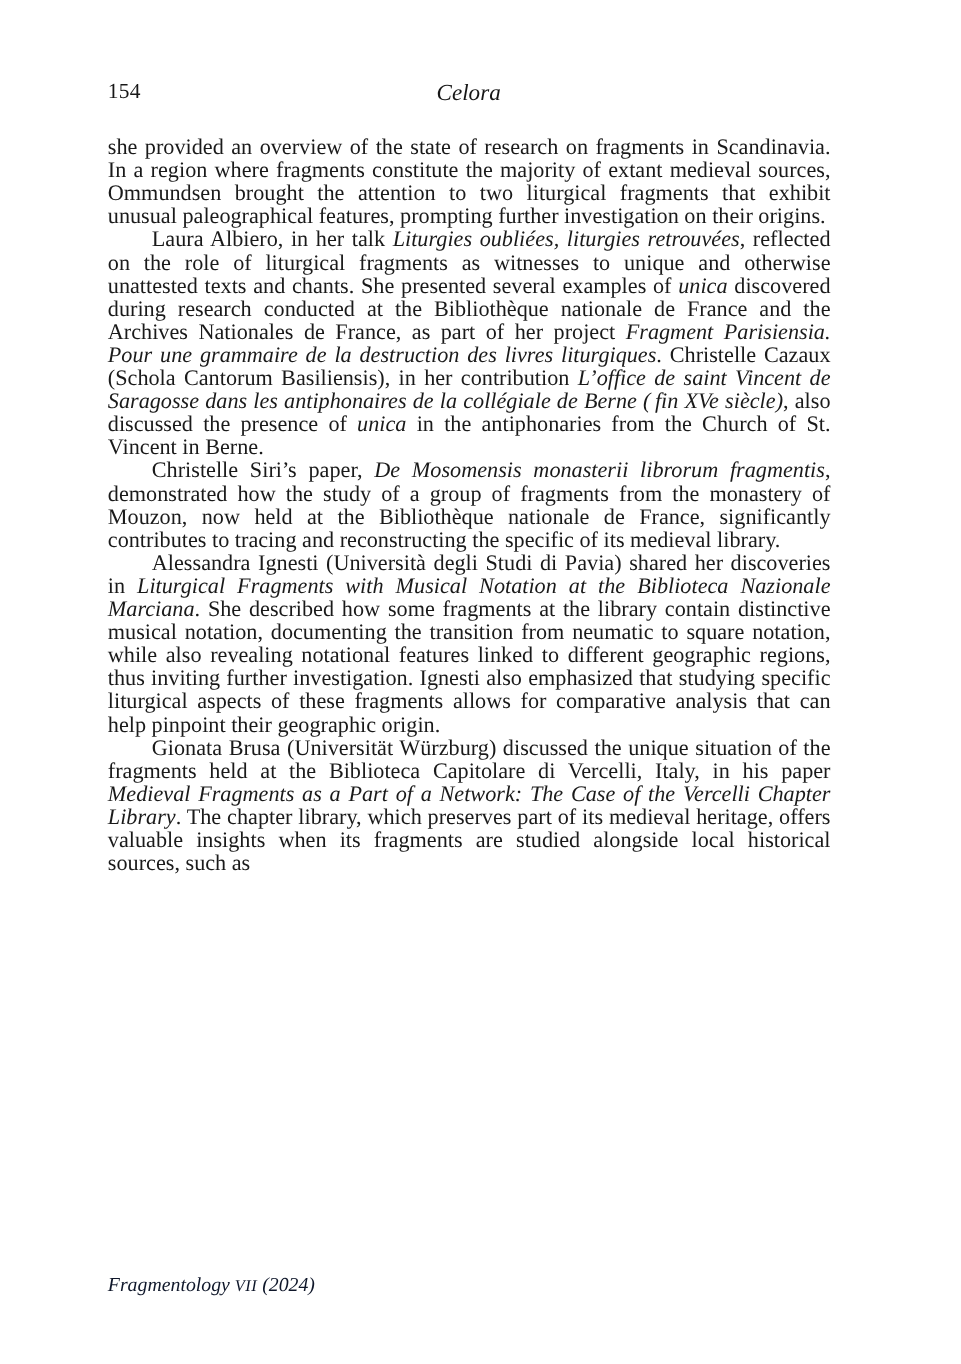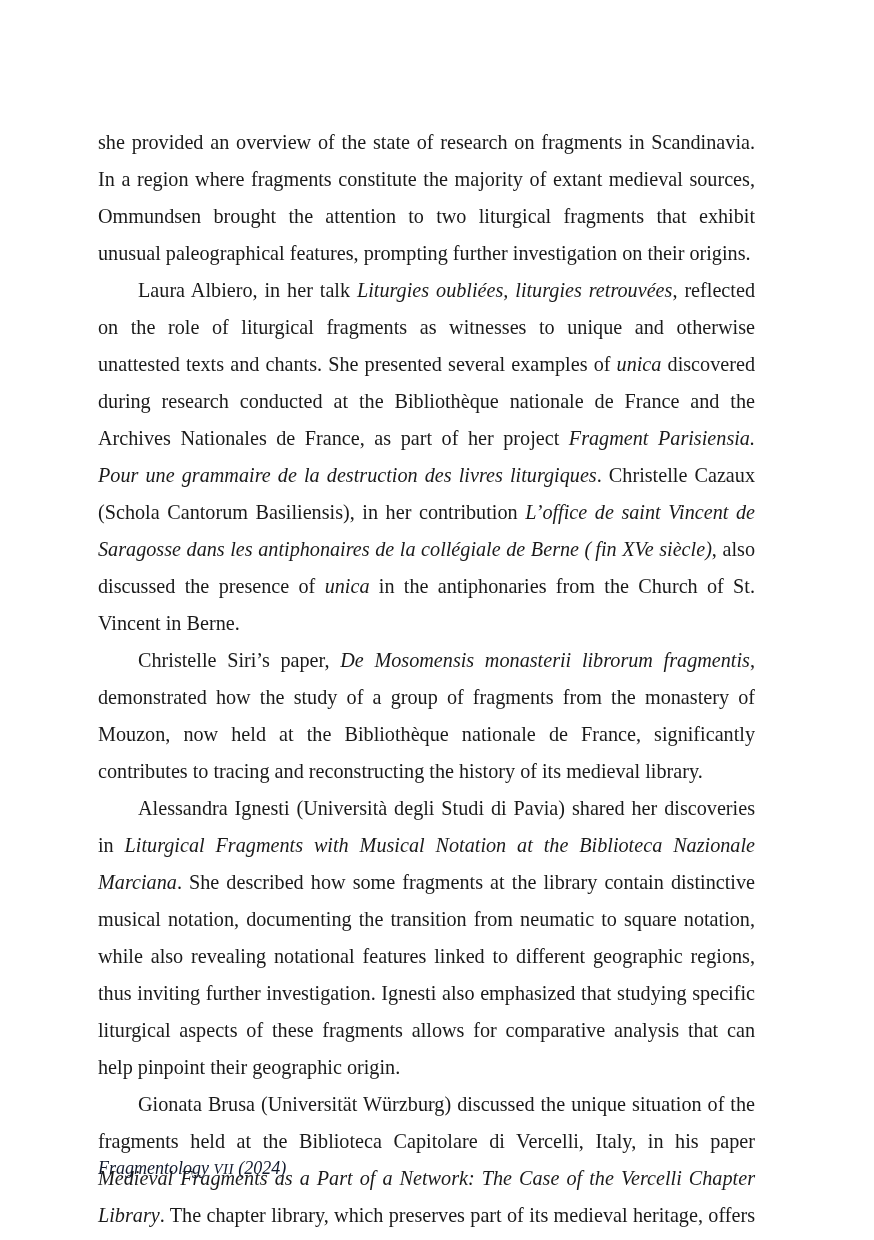--- a/index.html
+++ b/index.html
@@ -50,21 +50,21 @@
   
   .textblock {
     position: absolute;
     left: 98px;
     top: 124px;
     width: 657px;
   }
   .para {
     margin: 0;
     font-size: 20.2px;
-    line-height: 37px;
+    line-height: 21px;
     text-align: justify;
     text-justify: inter-word;
     hyphens: manual;
     color: #1a1a1a;
     -webkit-font-smoothing: antialiased;
   }
   .para.indent {
     text-indent: 40px;
   }
   .para i, .para em {
@@ -82,25 +82,29 @@
   .footer .vol {
     font-size: 15px;
     letter-spacing: 0.4px;
   }
 </style>
 </head>
 <body>
 
 <div class="page">
 
+  <div class="running-head">
+    <span class="folio">154</span>
+    <span class="head-title">Celora</span>
+  </div>
 
   <div class="textblock">
       <p class="para"><span>she provided an overview of the state of research on fragments in Scandinavia. In a region where fragments constitute the majority of extant medieval sources, Ommundsen brought the attention to two liturgical fragments that exhibit unusual paleographical features, prompting further investigation on their origins.</span></p>
       <p class="para indent"><span>Laura Albiero, in her talk </span><i>Liturgies oubliées, liturgies retrouvées</i><span>, reflected on the role of liturgical fragments as witnesses to unique and otherwise unattested texts and chants. She presented several examples of </span><i>unica</i><span> discovered during research conducted at the Bibliothèque nationale de France and the Archives Nationales de France, as part of her project </span><i>Fragment Parisiensia. Pour une grammaire de la destruction des livres liturgiques</i><span>. Christelle Cazaux (Schola Cantorum Basiliensis), in her contribution </span><i>L’office de saint Vincent de Saragosse dans les antiphonaires de la collégiale de Berne ( fin XVe siècle)</i><span>, also discussed the presence of </span><i>unica</i><span> in the antiphonaries from the Church of St. Vincent in Berne.</span></p>
-      <p class="para indent"><span>Christelle Siri’s paper, </span><i>De Mosomensis monasterii librorum fragmentis</i><span>, demonstrated how the study of a group of fragments from the monastery of Mouzon, now held at the Bibliothèque nationale de France, significantly contributes to tracing and reconstructing the history of its medieval library.</span></p>
+      <p class="para indent"><span>Christelle Siri’s paper, </span><i>De Mosomensis monasterii librorum fragmentis</i><span>, demonstrated how the study of a group of fragments from the monastery of Mouzon, now held at the Bibliothèque nationale de France, significantly contributes to tracing and reconstructing the specific of its medieval library.</span></p>
       <p class="para indent"><span>Alessandra Ignesti (Università degli Studi di Pavia) shared her discoveries in </span><i>Liturgical Fragments with Musical Notation at the Biblioteca Nazionale Marciana</i><span>. She described how some fragments at the library contain distinctive musical notation, documenting the transition from neumatic to square notation, while also revealing notational features linked to different geographic regions, thus inviting further investigation. Ignesti also emphasized that studying specific liturgical aspects of these fragments allows for comparative analysis that can help pinpoint their geographic origin.</span></p>
       <p class="para indent"><span>Gionata Brusa (Universität Würzburg) discussed the unique situation of the fragments held at the Biblioteca Capitolare di Vercelli, Italy, in his paper </span><i>Medieval Fragments as a Part of a Network: The Case of the Vercelli Chapter Library</i><span>. The chapter library, which preserves part of its medieval heritage, offers valuable insights when its fragments are studied alongside local historical sources, such as</span></p>
     </div>
 
   <div class="footer">
     <span>Fragmentology </span><span class="vol">VII</span><span> (2024)</span>
   </div>
 
 </div>
 

